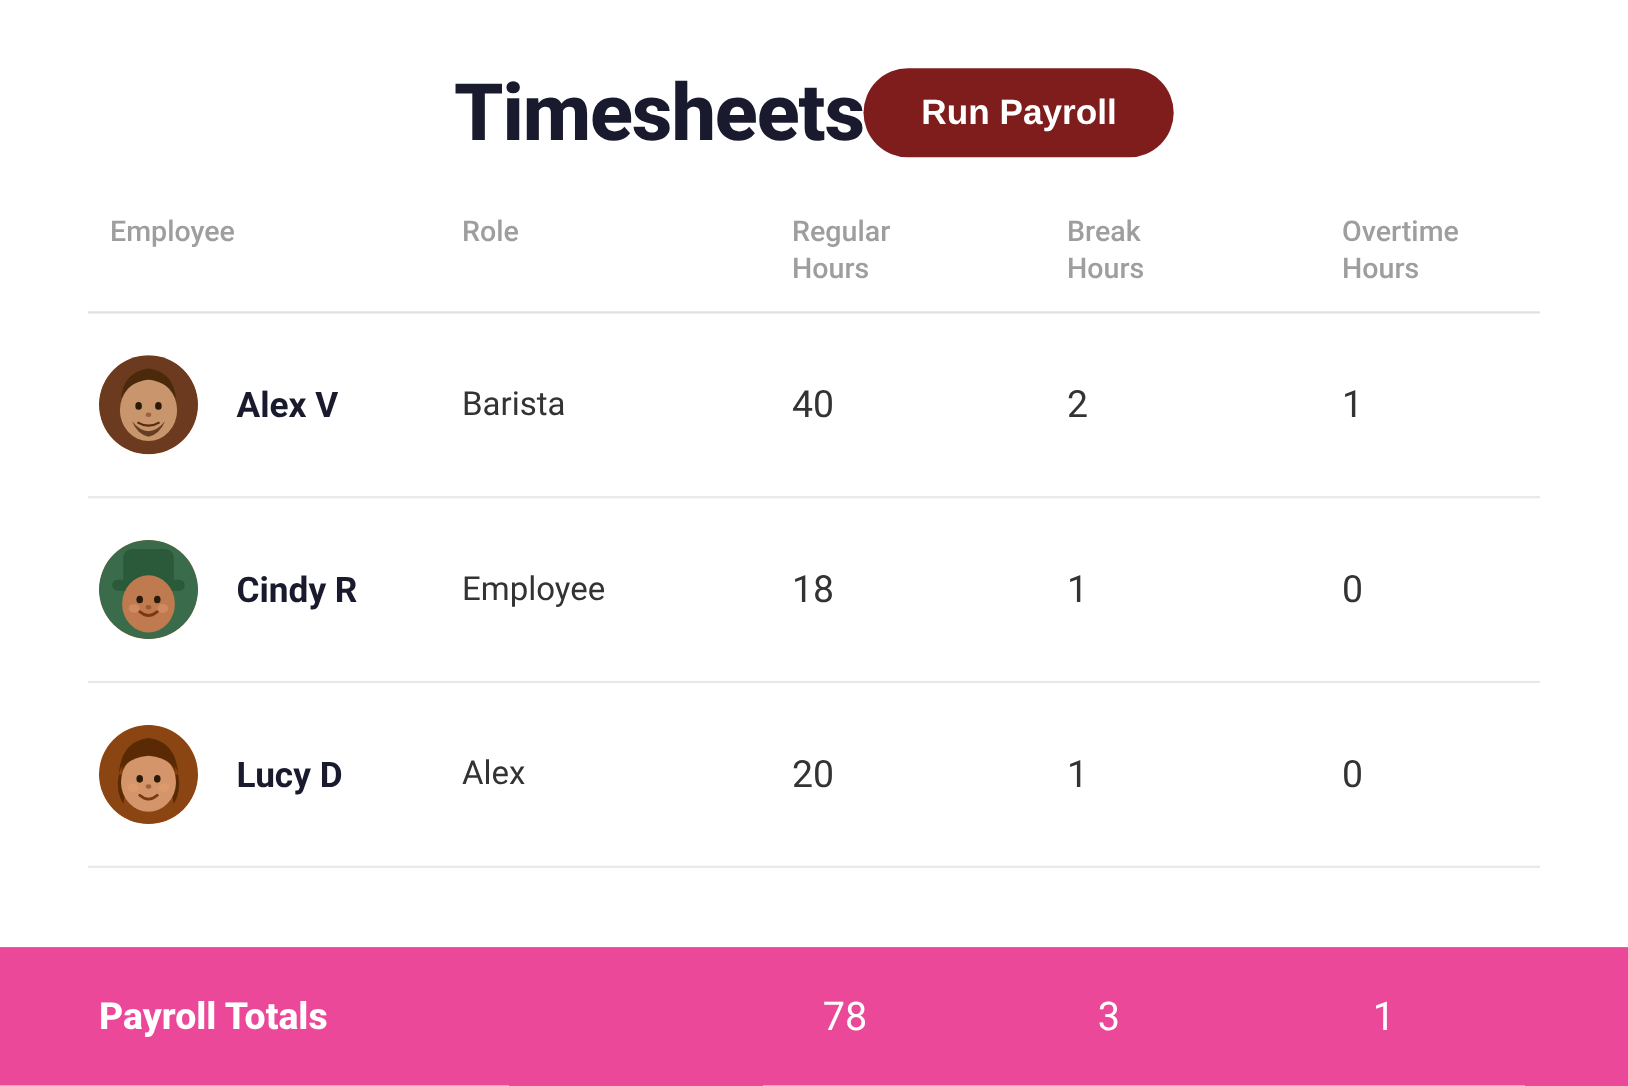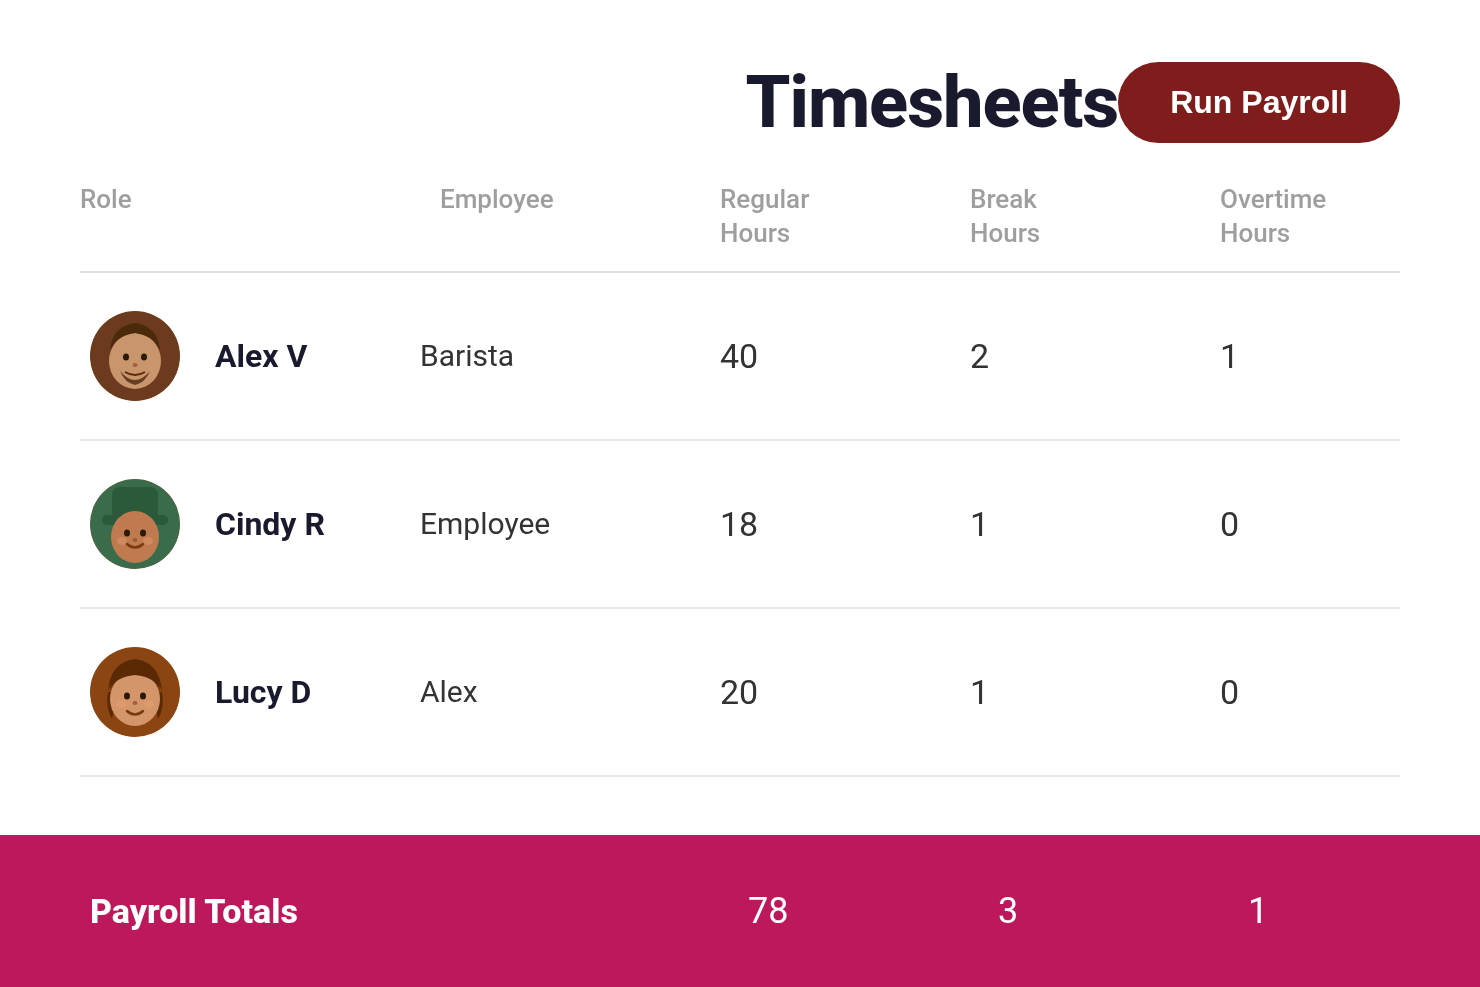--- a/index.html
+++ b/index.html
@@ -20,23 +20,23 @@
       width: 1480px;
       min-height: 987px;
       background: #ffffff;
       display: flex;
       flex-direction: column;
       padding: 60px 80px 0 80px;
     }
 
     .header-row {
       display: flex;
-      justify-content: flex-end;
-      align-items: center;
-      margin-bottom: 38px;
+      justify-content: center;
+      align-items: center;
+      margin-bottom: 50px;
     }
 
     .page-title {
       font-size: 72px;
       font-weight: 800;
       color: #1a1a2e;
       letter-spacing: -1px;
     }
 
     .run-payroll-button {
@@ -128,25 +128,25 @@
       font-weight: 400;
     }
 
     .hours-cell {
       font-size: 34px;
       color: #333333;
       font-weight: 400;
     }
 
     .totals-row {
-      background: #be185d;
+      background: #ec4899;
       display: grid;
       grid-template-columns: 340px 300px 250px 250px 250px;
       align-items: center;
-      padding: 55px 0;
+      padding: 42px 0;
       margin: 0 -80px;
       padding-left: 80px;
       padding-right: 80px;
     }
 
     .totals-label {
       font-size: 34px;
       font-weight: 800;
       color: #ffffff;
       padding-left: 10px;
@@ -187,22 +187,22 @@
 <div class="page-container">
 
   <div class="header-row">
     <h1 class="page-title">Timesheets</h1>
     <button class="run-payroll-button">Run Payroll</button>
   </div>
 
   <div class="table-wrapper">
 
     <div class="table-header">
+      <div class="col-header employee-col">Employee</div>
       <div class="col-header">Role</div>
-      <div class="col-header employee-col">Employee</div>
       <div class="col-header">Regular<br>Hours</div>
       <div class="col-header">Break<br>Hours</div>
       <div class="col-header">Overtime<br>Hours</div>
     </div>
 
     <div class="table-body">
 
       <div class="table-row">
         <div class="employee-cell">
           <div class="avatar face-alex">

